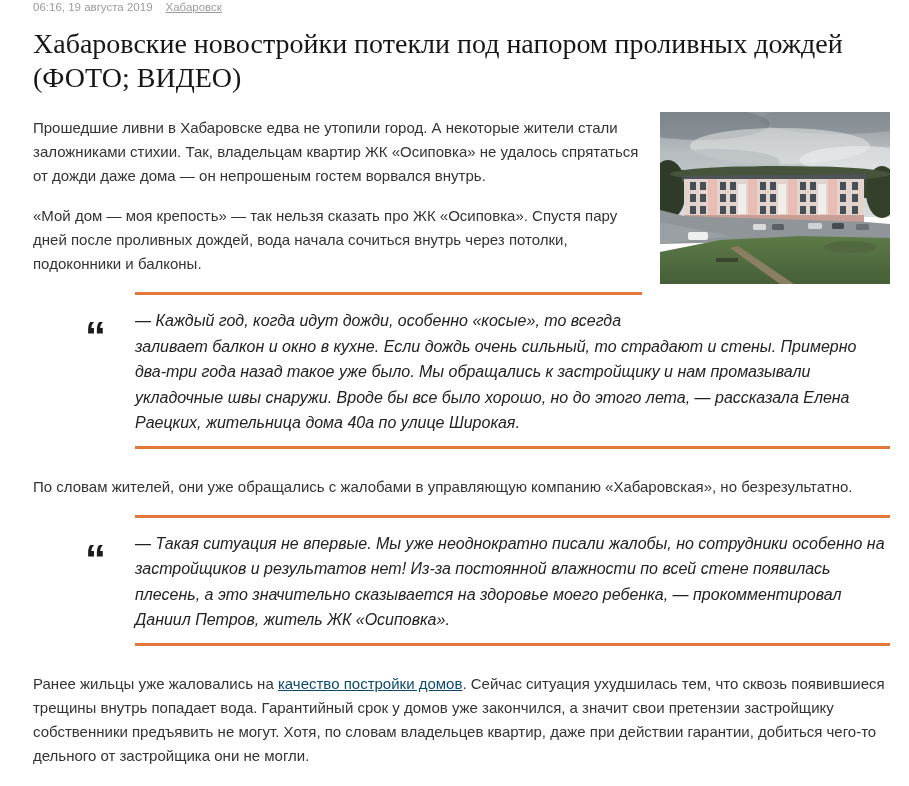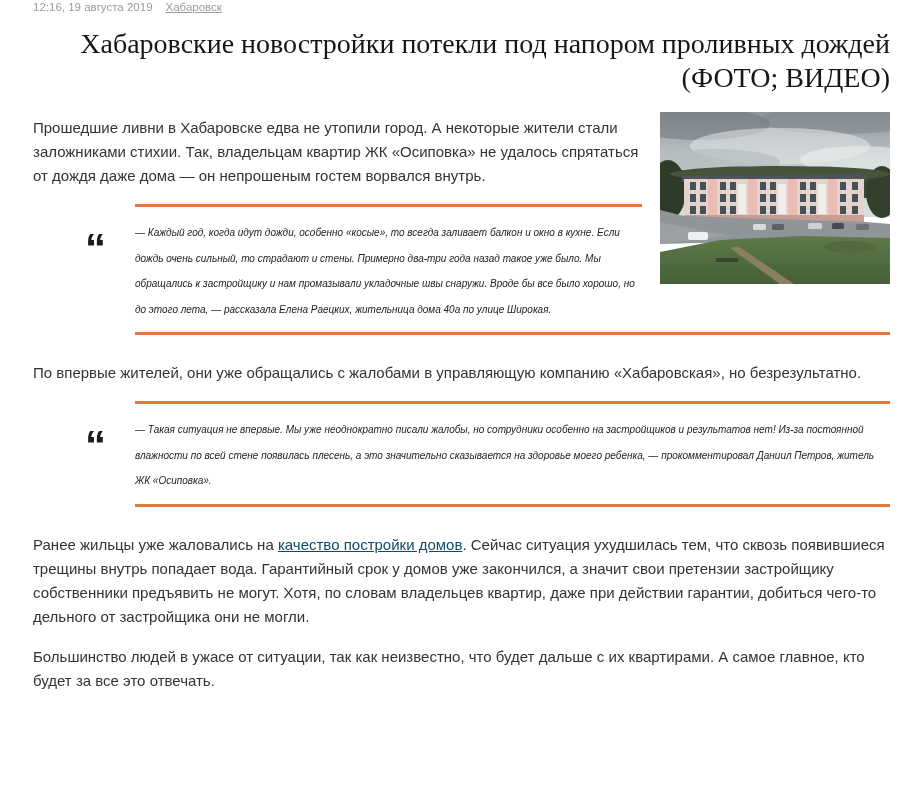--- a/index.html
+++ b/index.html
@@ -29,21 +29,20 @@
   }
   
   h1.title {
     font-family: "Liberation Serif", serif;
     font-weight: 400;
     font-size: 28px;
     line-height: 34px;
     color: #161616;
     margin: 13px 0 21px 0;
     max-width: 860px;
-    text-align: right;
   }
   
   .article-body { font-size: 15px; line-height: 24px; }
   .article-body p { margin: 0 0 16px 0; }
   .article-body a.body-link {
     color: #0c4a6e;
     text-decoration: underline;
     cursor: pointer;
   }
   
@@ -63,21 +62,21 @@
   }
   .qrule {
     height: 3px;
     background: #e2793b;
     overflow: hidden; 
   }
   .qrule.top { margin-bottom: 13px; }
   .qrule.bottom { margin-top: 3px; }
   .qtext {
     font-style: italic;
-    font-size: 10px;
+    font-size: 16px;
     line-height: 25.5px;
     color: #222222;
     margin: 0 0 10px 0 !important;
   }
   .qmark {
     position: absolute;
     left: 52px;
     top: 24px;
     font-size: 42px;
     font-weight: 700;
@@ -85,21 +84,21 @@
     color: #1c1c1c;
     font-style: normal;
   }
 </style>
 </head>
 <body>
 
 <div class="page">
 
   <div class="meta">
-    <span>12:16, 19 августа 2019</span><a class="loc">Хабаровск</a>
+    <span>06:16, 19 августа 2019</span><a class="loc">Хабаровск</a>
   </div>
 
   <h1 class="title">Хабаровские новостройки потекли под напором проливных дождей (ФОТО; ВИДЕО)</h1>
 
   <div class="article-body">
 
     <figure class="photo">
       <svg width="230" height="172" viewBox="0 0 230 172" xmlns="http://www.w3.org/2000/svg">
         <defs>
           <linearGradient id="sky" x1="0" y1="0" x2="0" y2="1">
@@ -184,31 +183,32 @@
           <rect x="196" y="112" width="13" height="6" rx="1.5" fill="#6b7176"></rect>
         </g>
 
         <polygon points="0,140 60,128 140,124 230,126 230,172 0,172" fill="url(#grass)"></polygon>
         <polygon points="120,172 134,172 78,134 70,136" fill="#8a7f63"></polygon>
         <rect x="56" y="146" width="22" height="4" fill="#3a4530"></rect>
         <ellipse cx="190" cy="135" rx="26" ry="6" fill="#52683e"></ellipse>
       </svg>
     </figure>
 
-    <p>Прошедшие ливни в Хабаровске едва не утопили город. А некоторые жители стали заложниками стихии. Так, владельцам квартир ЖК «Осиповка» не удалось спрятаться от дождя даже дома — он непрошеным гостем ворвался внутрь.</p>
-
+    <p>Прошедшие ливни в Хабаровске едва не утопили город. А некоторые жители стали заложниками стихии. Так, владельцам квартир ЖК «Осиповка» не удалось спрятаться от дожди даже дома — он непрошеным гостем ворвался внутрь.</p>
+
+    <p>«Мой дом — моя крепость» — так нельзя сказать про ЖК «Осиповка». Спустя пару дней после проливных дождей, вода начала сочиться внутрь через потолки, подоконники и балконы.</p>
 
     <blockquote class="q">
       <div class="qrule top"></div>
       <span class="qmark">“</span>
       <p class="qtext">— Каждый год, когда идут дожди, особенно «косые», то всегда заливает балкон и окно в кухне. Если дождь очень сильный, то страдают и стены. Примерно два-три года назад такое уже было. Мы обращались к застройщику и нам промазывали укладочные швы снаружи. Вроде бы все было хорошо, но до этого лета, — рассказала Елена Раецких, жительница дома 40а по улице Широкая.</p>
       <div class="qrule bottom"></div>
     </blockquote>
 
-    <p>По впервые жителей, они уже обращались с жалобами в управляющую компанию «Хабаровская», но безрезультатно.</p>
+    <p>По словам жителей, они уже обращались с жалобами в управляющую компанию «Хабаровская», но безрезультатно.</p>
 
     <blockquote class="q">
       <div class="qrule top"></div>
       <span class="qmark">“</span>
       <p class="qtext">— Такая ситуация не впервые. Мы уже неоднократно писали жалобы, но сотрудники особенно на застройщиков и результатов нет! Из-за постоянной влажности по всей стене появилась плесень, а это значительно сказывается на здоровье моего ребенка, — прокомментировал Даниил Петров, житель ЖК «Осиповка».</p>
       <div class="qrule bottom"></div>
     </blockquote>
 
     <p><span>Ранее жильцы уже жаловались на </span><a class="body-link">качество постройки домов</a><span>. Сейчас ситуация ухудшилась тем, что сквозь появившиеся трещины внутрь попадает вода. Гарантийный срок у домов уже закончился, а значит свои претензии застройщику собственники предъявить не могут. Хотя, по словам владельцев квартир, даже при действии гарантии, добиться чего-то дельного от застройщика они не могли.</span></p>
 

